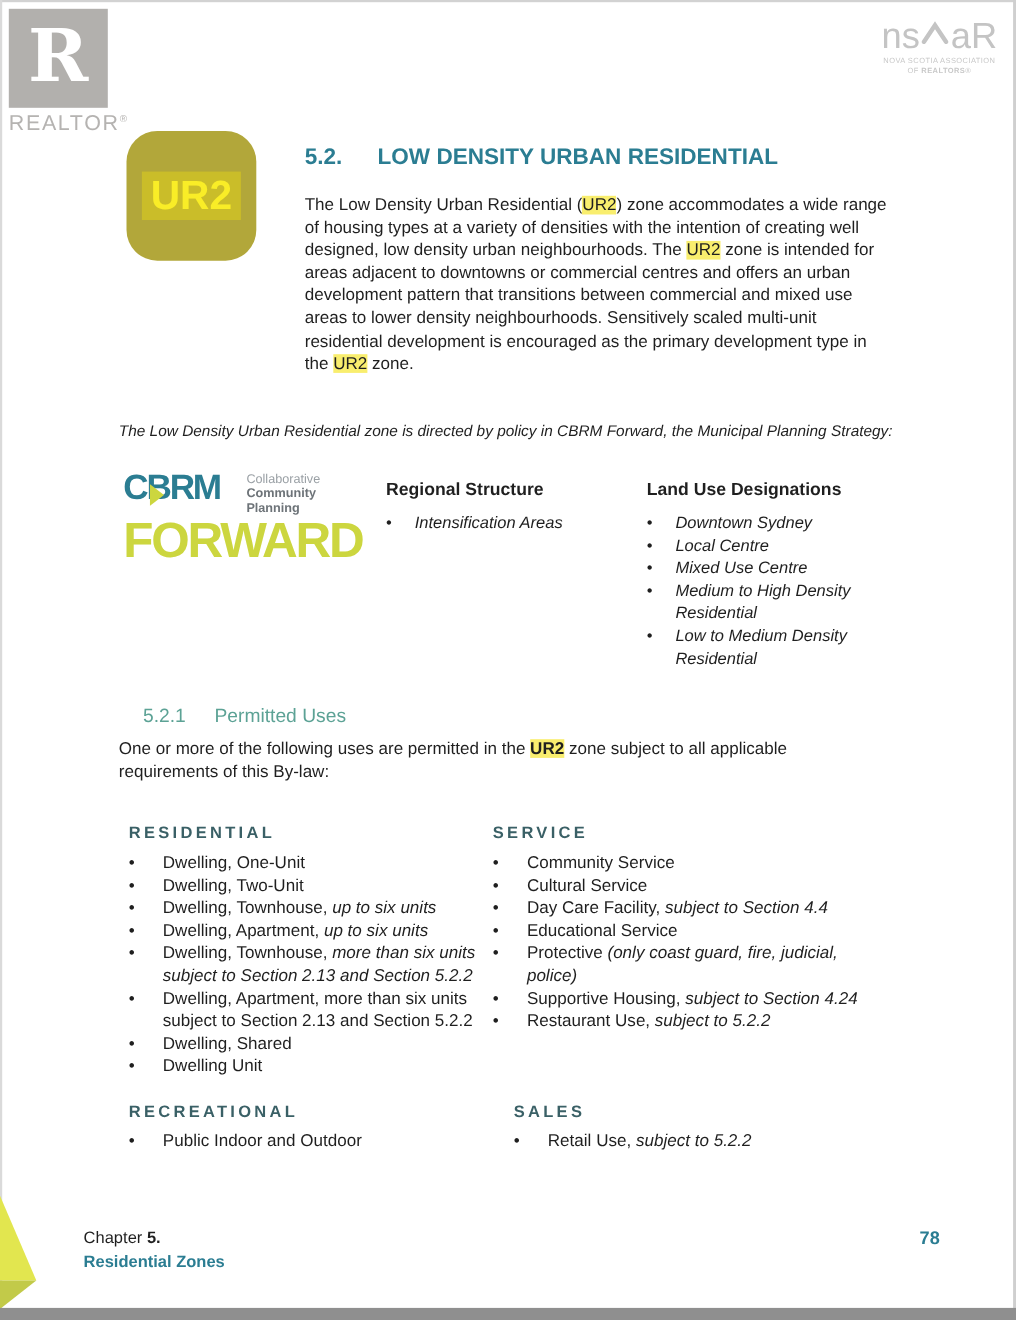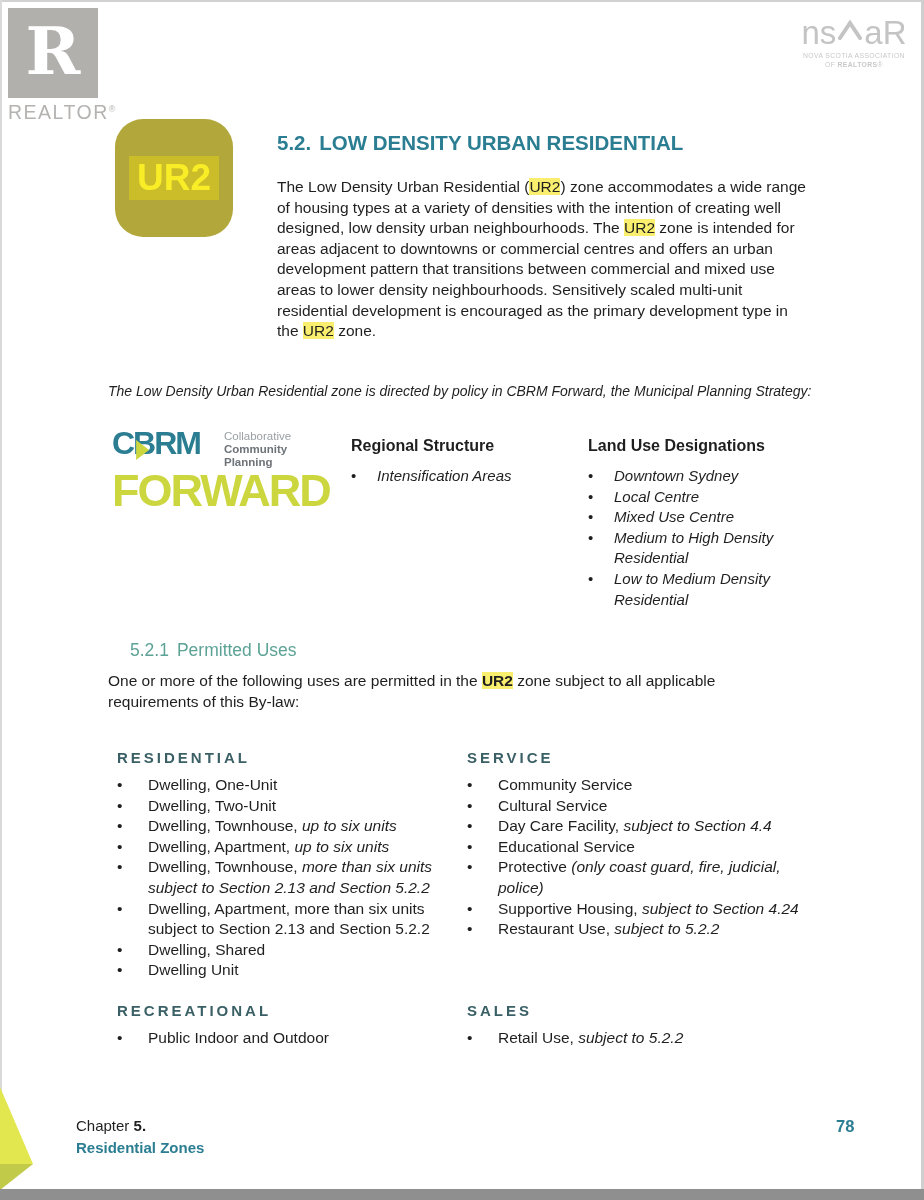--- a/index.html
+++ b/index.html
@@ -27,21 +27,21 @@
   .nsar-sub .bold{font-weight:700;}
 
   
   .badge{position:absolute;left:115px;top:119px;width:118px;height:118px;border-radius:28px;
     background:var(--olive,#b2a73a);display:flex;align-items:center;justify-content:center;}
   .badge-text{font-size:37px;font-weight:700;color:var(--badge_yellow,#f9ed27);
     background:var(--olive_light,#cabd29);padding:3px 8px;line-height:1.05;}
 
   
   .sec-heading{position:absolute;left:277px;top:131px;font-size:20.5px;font-weight:700;color:var(--teal,#2b7d92);}
-  .sec-heading .num{margin-right:8px;text-align:center;}
+  .sec-heading .num{margin-right:32px;text-align:center;}
   .intro{position:absolute;left:277px;top:177px;width:532px;font-size:15.5px;line-height:20.6px;}
 
   .seg-h{background:var(--highlight,#f9ee6e);}
   .seg-b{font-weight:700;}
   .seg-i{font-style:italic;}
 
   .policy{position:absolute;left:108px;top:383px;width:740px;font-size:14px;font-style:italic;}
 
   
   .cbrm{position:absolute;left:112px;top:427px;}
@@ -61,27 +61,27 @@
   .col-landuse{left:588px;top:437px;width:218px;}
   .col-title{font-size:16px;font-weight:700;margin-bottom:11px;}
   ul.doc-list{list-style:none;margin:0;padding:0;}
   ul.doc-list li{display:flex;line-height:20.6px;font-size:15px;}
   .li-bullet{width:26px;flex:0 0 26px;}
   .li-text{flex:1;}
   .col .li-text{font-style:italic;}
 
   
   .permitted-h{position:absolute;left:130px;top:640px;font-size:17.5px;color:var(--teal_soft,#5ca295);}
-  .permitted-h .num{margin-right:8px;}
+  .permitted-h .num{margin-right:26px;}
   .permitted-intro{position:absolute;left:108px;top:670px;width:656px;font-size:15.5px;line-height:21px;}
 
   
   .grp{position:absolute;}
   .grp-residential{left:117px;top:749px;width:334px;}
-  .grp-service{left:467px;top:749px;width:354px;}
+  .grp-service{left:448px;top:749px;width:354px;}
   .grp-recreational{left:117px;top:1002px;width:334px;}
   .grp-sales{left:467px;top:1002px;width:354px;}
   .grp-title{font-size:15px;font-weight:700;letter-spacing:3px;color:var(--group_header,#3a6066);margin-bottom:9px;}
   .grp ul.doc-list li{font-size:15.5px;line-height:20.6px;}
   .grp .li-bullet{width:31px;flex:0 0 31px;}
 
   
   .footer-chapter{position:absolute;left:76px;top:1115px;font-size:15px;line-height:22px;}
   .footer-sub{font-weight:700;color:var(--teal,#2b7d92);}
   .footer-page{position:absolute;left:836px;top:1117px;font-size:16.5px;font-weight:700;color:var(--teal,#2b7d92);}

